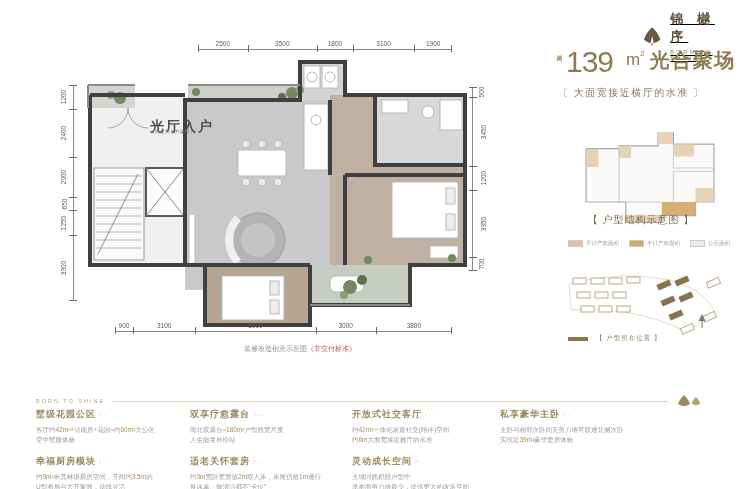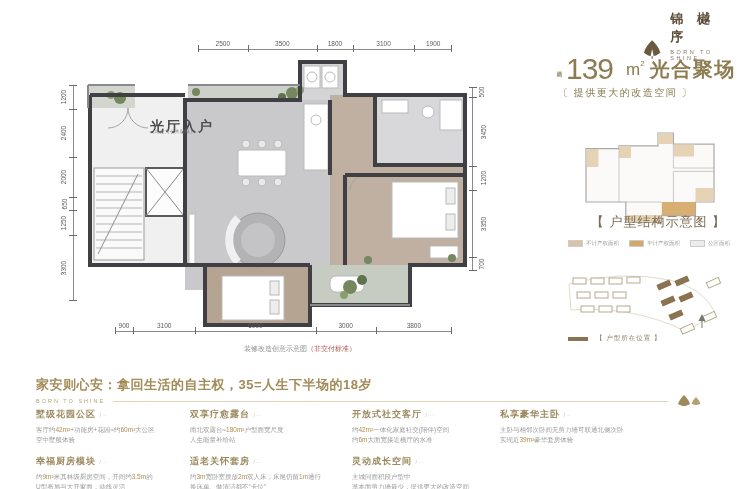--- a/index.html
+++ b/index.html
@@ -1,32 +1,32 @@
 <!DOCTYPE html>
 <html><head>
 <meta charset="utf-8">
 <style>
   html,body{margin:0;padding:0;background:#fff;}
   #page{position:relative;width:740px;height:489px;background:#ffffff;overflow:hidden;
         font-family:"Liberation Sans","DejaVu Sans",sans-serif;}
   
-  .logo{position:absolute;left:642px;top:10px;display:flex;align-items:flex-end;gap:8px;}
+  .logo{position:absolute;left:642px;top:10px;display:flex;align-items:center;gap:8px;text-decoration:underline;}
   .logo-name{font-size:13px;letter-spacing:5px;color:#5d4e3a;font-weight:600;}
   .logo-tag{font-size:5.5px;letter-spacing:2.5px;color:#8a7a5e;margin-top:3px;}
   
-  .title-row{position:absolute;left:557px;top:57px;display:flex;align-items:center;color:#8d7b52;}
+  .title-row{position:absolute;left:557px;top:50px;display:flex;align-items:flex-start;color:#8d7b52;}
   .title-prefix{writing-mode:vertical-rl;font-size:5.5px;color:#a4946e;letter-spacing:1px;margin:0 2px 4px 0;}
   .title-area{font-size:30px;font-weight:500;line-height:.8;letter-spacing:-1px;}
   .title-unit{font-size:17px;line-height:1;margin-left:13px;}
   .title-sup{font-size:8px;vertical-align:9px;}
   .title-suffix{font-size:20px;font-weight:700;letter-spacing:1.5px;margin-left:5px;line-height:1;}
   .subtitle{position:absolute;left:558px;top:86px;font-size:10px;letter-spacing:1.5px;color:#8d7b52;}
   
-  .struct-caption{position:absolute;left:556px;top:213px;width:170px;text-align:right;
-                  font-size:13px;letter-spacing:1px;color:#7b6b4e;}
+  .struct-caption{position:absolute;left:556px;top:213px;width:170px;text-align:center;
+                  font-size:10px;letter-spacing:1px;color:#7b6b4e;}
   .legend{position:absolute;left:568px;top:240px;display:flex;gap:10px;align-items:center;}
   .legend-item{display:flex;align-items:center;gap:3px;}
   .legend-sw{width:13px;height:5px;border:.5px solid #ccc;}
   .legend-label{font-size:5.5px;color:#9a9a9a;}
   .loc-caption{position:absolute;left:596px;top:334px;font-size:6.5px;letter-spacing:1px;color:#8d7c5e;}
   .loc-sw{position:absolute;left:568px;top:337px;width:20px;height:4px;background:#8a7350;}
   
   .dim{position:absolute;color:#5a5a5a;font-size:6.5px;}
   .dim-h{display:flex;height:10px;}
   .dim-h .seg{position:relative;border-bottom:1px solid #8a8a8a;}
@@ -296,42 +296,41 @@
       <div class="logo-tag">BORN TO SHINE</div>
     </div>
   </div>
 
   <div class="title-row">
     <span class="title-prefix">建面约</span>
     <span class="title-area">139</span>
     <span class="title-unit"><span>m</span><span class="title-sup">2</span></span>
     <span class="title-suffix">光合聚场</span>
   </div>
-  <div class="subtitle">〔 提供更大的改造空间 〕</div>
+  <div class="subtitle">〔 大面宽接近横厅的水准 〕</div>
 
   <div class="struct-caption">【 户型结构示意图 】</div>
   <div class="legend" id="struct-legend">
       <div class="legend-item">
         <span class="legend-sw" style="background: rgb(217, 195, 164);"></span>
         <span class="legend-label">不计产权面积</span>
       </div>
       <div class="legend-item">
         <span class="legend-sw" style="background: rgb(211, 169, 104);"></span>
         <span class="legend-label">半计产权面积</span>
       </div>
       <div class="legend-item">
         <span class="legend-sw" style="background: rgb(236, 236, 236);"></span>
         <span class="legend-label">公区面积</span>
       </div>
     </div>
 
   <div class="loc-sw" style="background: rgb(138, 115, 80);"></div>
   <div class="loc-caption">【 户型所在位置 】</div>
 
-  <div class="headline">家安则心安：拿回生活的自主权，35=人生下半场的18岁</div>
   <div class="brandline">
     <span class="brand-small">BORN TO SHINE</span>
     <span class="brand-rule"></span>
     <svg width="28" height="14" viewBox="0 0 28 14">
       <path d="M8 1 C5 4 3 7 2 10 C4.5 11.5 6.5 12 8 12 C9.5 12 11.5 11.5 14 10 C13 7 11 4 8 1 Z" fill="#9c8a5e"></path>
       <path d="M20 3 C17.8 5.2 16.4 7.4 15.6 9.6 C17.4 10.8 18.9 11.2 20 11.2 C21.1 11.2 22.6 10.8 24.4 9.6 C23.6 7.4 22.2 5.2 20 3 Z" fill="#b3a173"></path>
     </svg>
   </div>
   <div class="feat-col" id="col0" style="left:36px;width:150px;">
       <div class="feat-title">墅级花园公区 <span class="feat-slash">/ ⋯</span></div>

